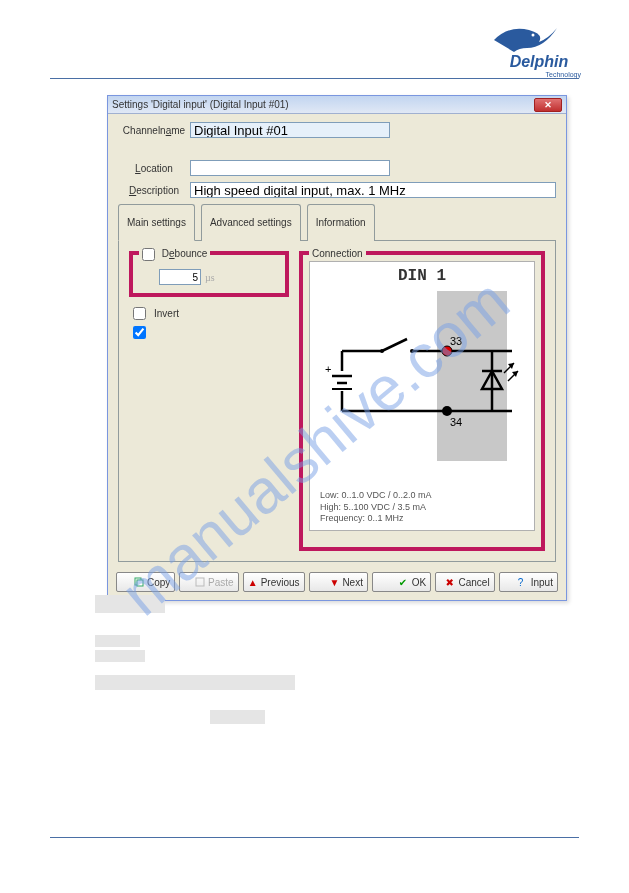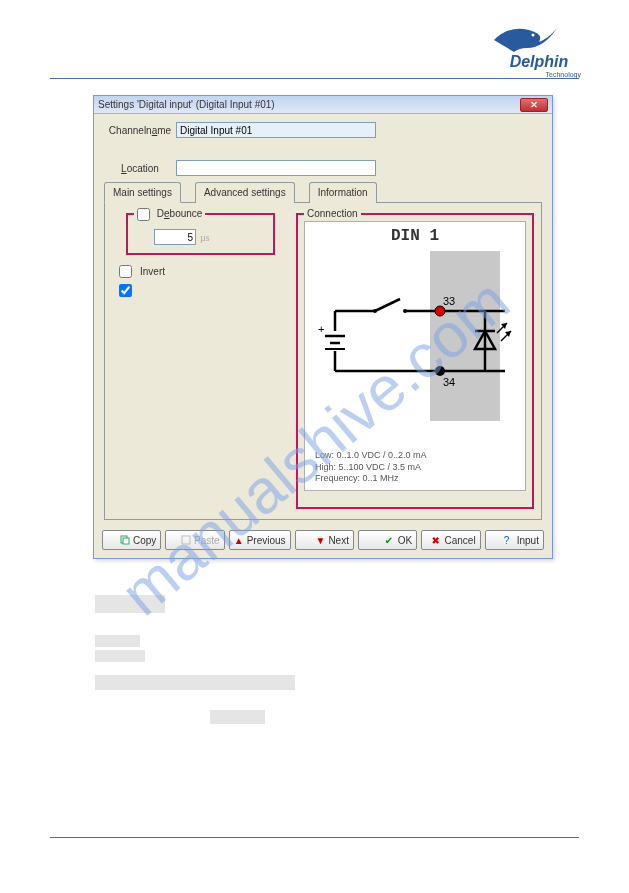--- a/index.html
+++ b/index.html
@@ -40,21 +40,21 @@
   .hr-bot {
     position: absolute;
     left: 50px;
     right: 50px;
     bottom: 55px;
     height: 1px;
     background: #4a6fa5;
   }
   .dialog {
     position: absolute;
-    left: 93px;
+    left: 107px;
     top: 95px;
     width: 460px;
     background: #ece9d8;
     border: 1px solid #7a96df;
     box-shadow: 2px 2px 4px rgba(0,0,0,.15);
   }
   .titlebar {
     height: 18px;
     background: linear-gradient(to bottom, #c2d5f0, #e0e8f5);
     display: flex;
@@ -84,70 +84,69 @@
   }
   .row {
     display: flex;
     align-items: center;
     margin-bottom: 6px;
     font-size: 10px;
   }
   .row label { width: 72px; text-align: center; }
   .row input[type=text] {
     height: 16px;
-    font-size: 10px;
+    font-size: 13px;
     padding: 2px 3px;
     border: 1px solid #7f9db9;
     background: #fff;
   }
   .chk { margin: 0 4px 0 0; vertical-align: middle; }
   .underline { text-decoration: underline; }
   .tabs {
     margin-top: 6px;
     position: relative;
   }
   .tab-row {
     display: flex;
     gap: 0;
     position: relative;
     z-index: 2;
     margin-bottom: -1px;
   }
   .tab {
-    padding: 4px 8px;
+    padding: 12px 8px;
     font-size: 10px;
     background: #ece9d8;
     border: 1px solid #919b9c;
     border-bottom: none;
     border-top-left-radius: 3px;
     border-top-right-radius: 3px;
-    margin-right: 14px;
+    margin-right: 6px;
     position: relative;
   }
   .tab.active {
     background: #ece9d8;
     border-bottom: 1px solid #ece9d8;
     z-index: 3;
   }
   .tab-content {
     border: 1px solid #919b9c;
     background: #ece9d8;
     padding: 10px;
     display: flex;
     gap: 10px;
     min-height: 300px;
   }
   .col-left { flex: 0 0 160px; }
   .col-right { flex: 1; }
   .groupbox {
-    border: 2px solid #be185d;
+    border: 4px solid #be185d;
     padding: 10px 8px 8px 8px;
     position: relative;
     margin-bottom: 10px;
-    margin-left: 11px;
   }
   .groupbox .legend {
     position: absolute;
     top: -7px;
     left: 6px;
     background: #ece9d8;
     padding: 0 3px;
     font-size: 10px;
   }
   .debounce-inner {
@@ -267,20 +266,24 @@
         <input type="text" style="width: 200px; background: rgb(230, 240, 250);" value="Digital Input #01">
       </div>
 
       <div style="height:16px;"></div>
 
       <div class="row">
         <label><span class="underline">L</span>ocation</label>
         <input type="text" style="width: 200px;" value="">
       </div>
 
+      <div class="row">
+        <label><span class="underline">D</span>escription</label>
+        <input type="text" style="flex: 1 1 0%;" value="High speed digital input, max. 1 MHz">
+      </div>
 
       <div class="tabs">
         <div class="tab-row">
           <div class="tab active">Main settings</div>
           <div class="tab">Advanced settings</div>
           <div class="tab">Information</div>
         </div>
         <div class="tab-content">
           <div class="col-left">
             <div class="groupbox">

